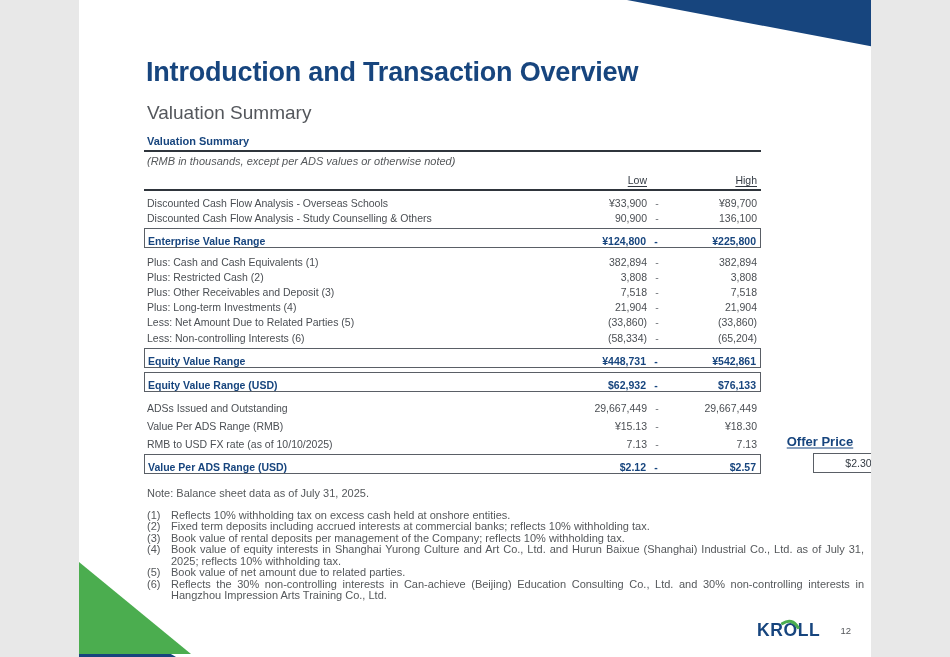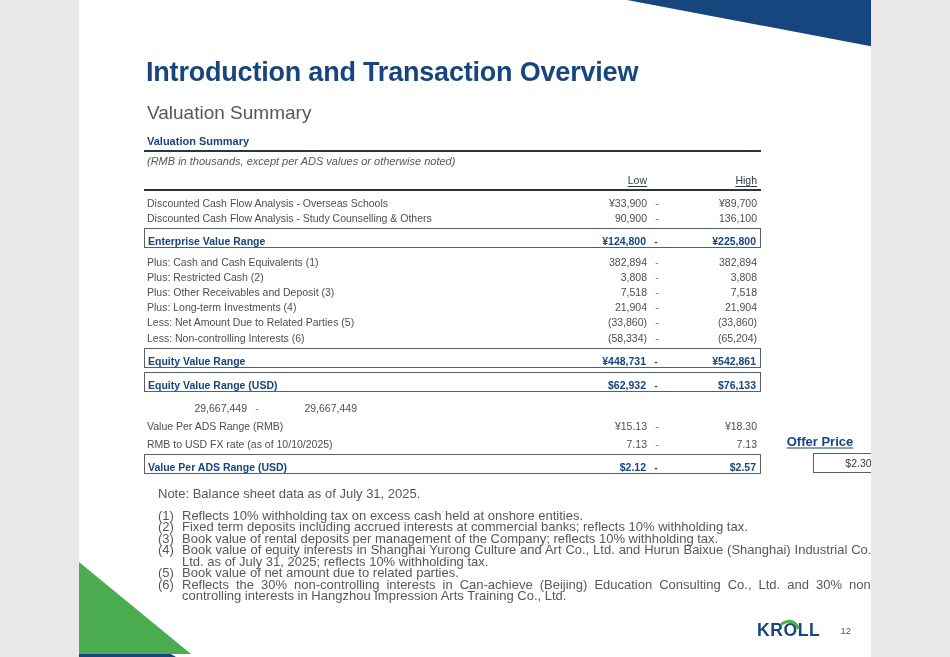--- a/index.html
+++ b/index.html
@@ -50,21 +50,21 @@
     height:20px;margin:4px 0;}
   .row.total .sep{color:var(--navy);}
   .section-per_ads{height:18px;}
   .offer-label{position:absolute;left:630px;top:50%;transform:translateY(-50%);
     width:92px;text-align:center;font-weight:bold;color:var(--navy);font-size:13px;
     text-decoration:underline;text-underline-offset:2px;}
   .offer-box{position:absolute;left:630px;top:-2px;width:89px;height:18px;
     border:1.5px solid var(--boxborder);background:#fff;display:flex;align-items:center;
     justify-content:center;font-size:10.5px;font-weight:normal;color:#333A43;margin-left:38px;}
 
-  .notes{position:absolute;left:79px;top:488px;width:717px;font-size:13px;
+  .notes{position:absolute;left:68px;top:488px;width:717px;font-size:11px;
     color:var(--muted);line-height:11.5px;}
   .note-line{margin-bottom:10px;}
   .footnote{display:flex;}
   .fn-num{width:24px;flex:none;}
   .fn-text{flex:1;}
   .footnote.justify .fn-text{text-align:justify;}
 
   .footer{position:absolute;right:20px;bottom:16px;display:flex;align-items:center;gap:9px;}
   .pagenum{font-size:9.5px;color:#53565A;}
 </style>
@@ -150,20 +150,21 @@
           <span class="sep">-</span>
           <span class="high">¥542,861</span>
         </div>
         <div class="row total section-equity_usd">
           <span class="lbl">Equity Value Range (USD)</span>
           <span class="low">$62,932</span>
           <span class="sep">-</span>
           <span class="high">$76,133</span>
         </div>
         <div class="row section-per_ads">
+          <span class="lbl">ADSs Issued and Outstanding</span>
           <span class="low">29,667,449</span>
           <span class="sep">-</span>
           <span class="high">29,667,449</span>
         </div>
         <div class="row section-per_ads">
           <span class="lbl">Value Per ADS Range (RMB)</span>
           <span class="low">¥15.13</span>
           <span class="sep">-</span>
           <span class="high">¥18.30</span>
         </div>

